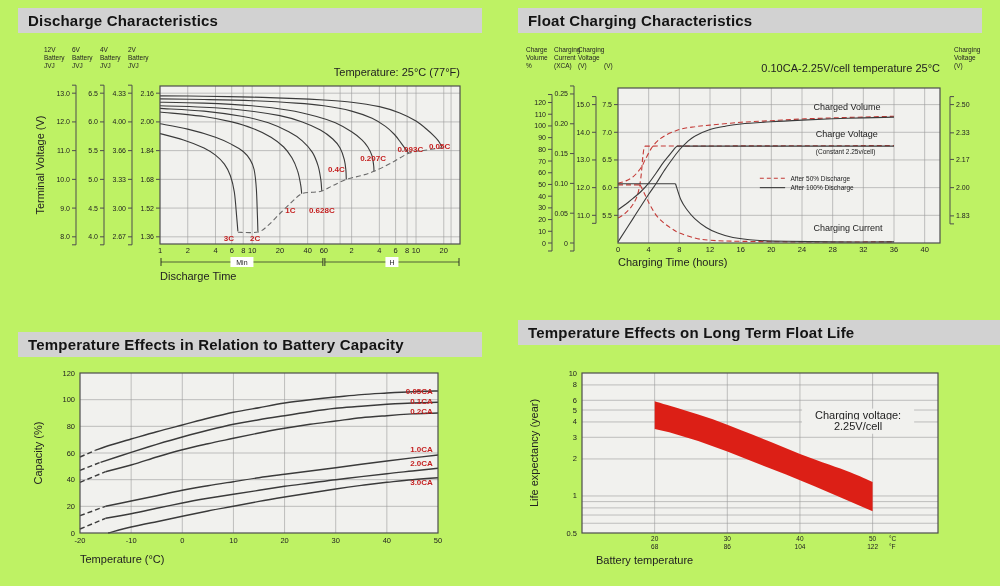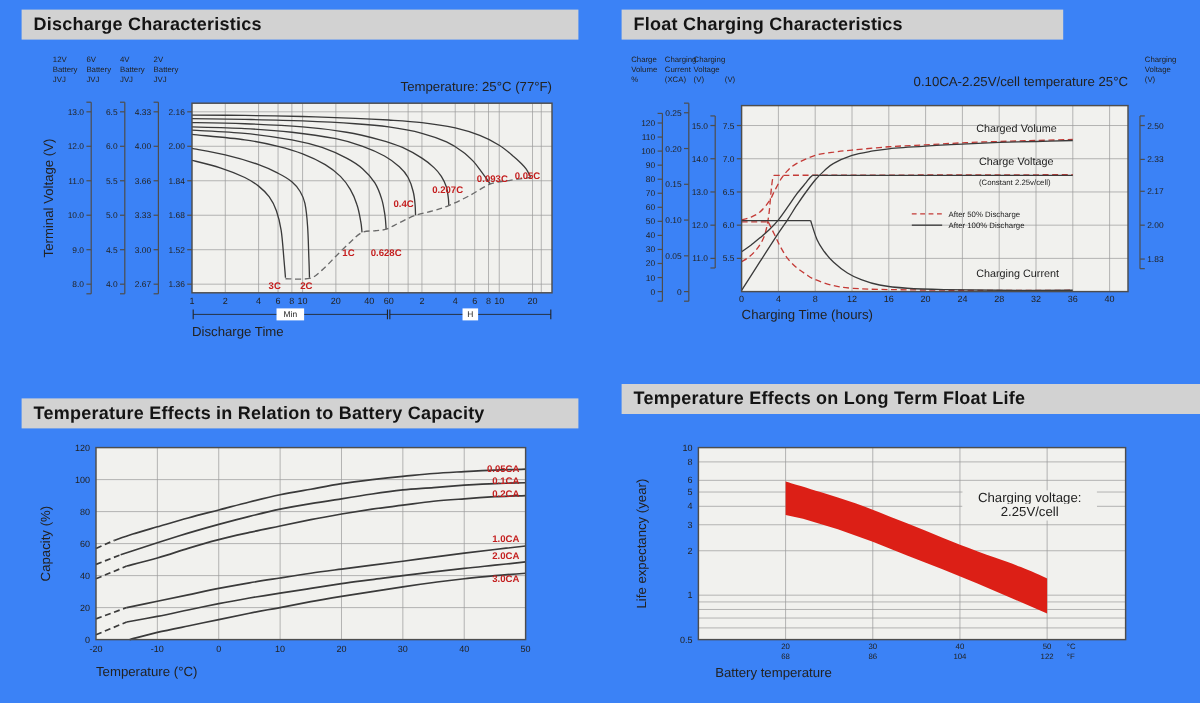--- a/index.html
+++ b/index.html
@@ -1,29 +1,29 @@
 <!DOCTYPE html>
 <html><head>
 <meta charset="utf-8">
 <style>
   html,body{margin:0;padding:0;background:#ffffff;font-family:"Liberation Sans",sans-serif;}
-  .page{position:relative;width:1000px;height:586px;background:#3b82f6;overflow:hidden;}
+  .page{position:relative;width:1000px;height:586px;background:#bef264;overflow:hidden;}
   .titlebar{position:absolute;height:25px;background:#d2d2d2;display:flex;align-items:center;}
   .titlebar span{font-size:15px;font-weight:bold;color:#141414;padding-left:10px;letter-spacing:.2px;white-space:nowrap;}
   svg.chart{position:absolute;overflow:visible;}
   svg text{font-family:"Liberation Sans",sans-serif;}
 </style>
 </head>
 <body>
 
 <div class="page">
   <div class="titlebar" style="left:18px;top:8px;width:464px;">
     <span>Discharge Characteristics</span>
   </div>
-  <div class="titlebar" style="left:518px;top:8px;width:368px;">
+  <div class="titlebar" style="left:518px;top:8px;width:464px;">
     <span>Float Charging Characteristics</span>
   </div>
   <div class="titlebar" style="left:18px;top:320px;width:464px;margin-top:12px;">
     <span>Temperature Effects in Relation to Battery Capacity</span>
   </div>
   <div class="titlebar" style="left:518px;top:320px;width:540px;">
     <span>Temperature Effects on Long Term Float Life</span>
   </div>
 
   <svg class="chart" style="left:18px;top:40px;" width="466" height="252">

